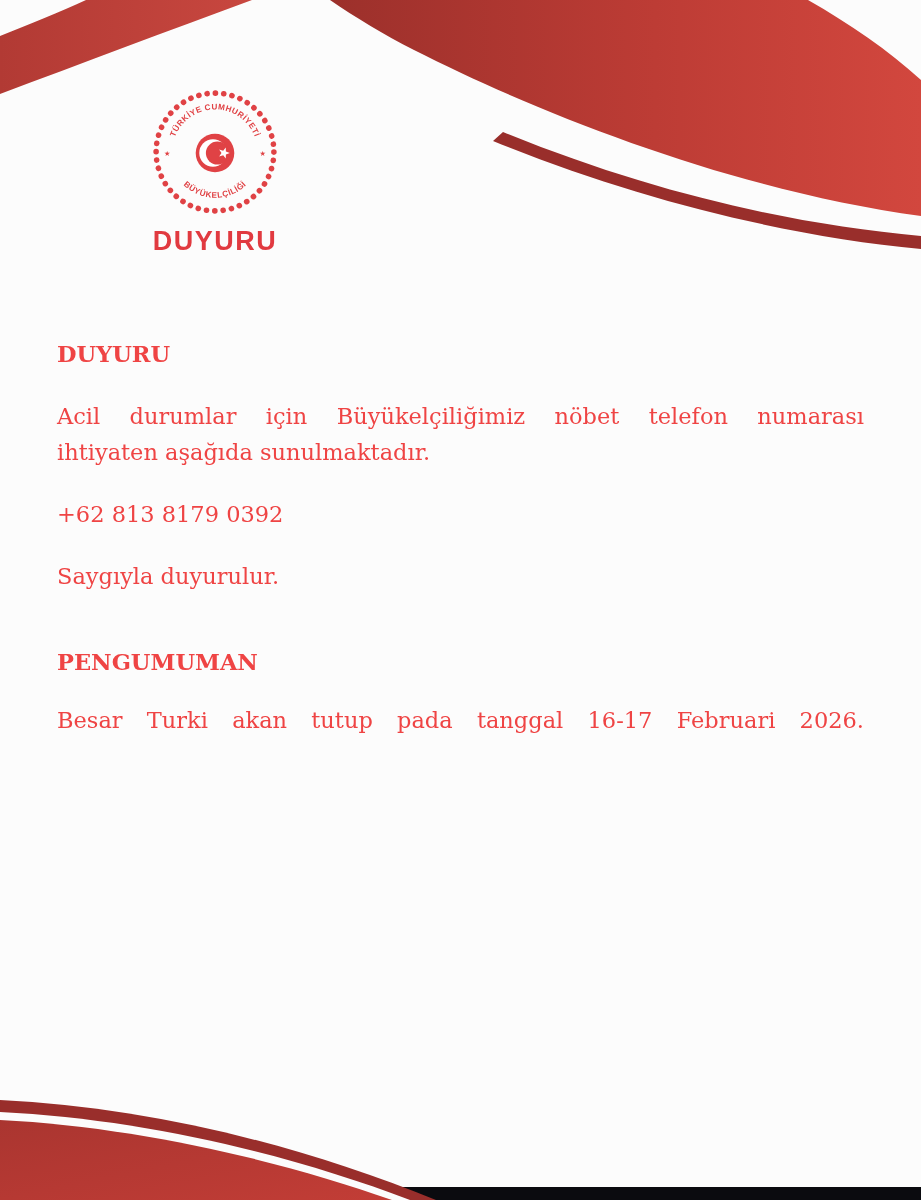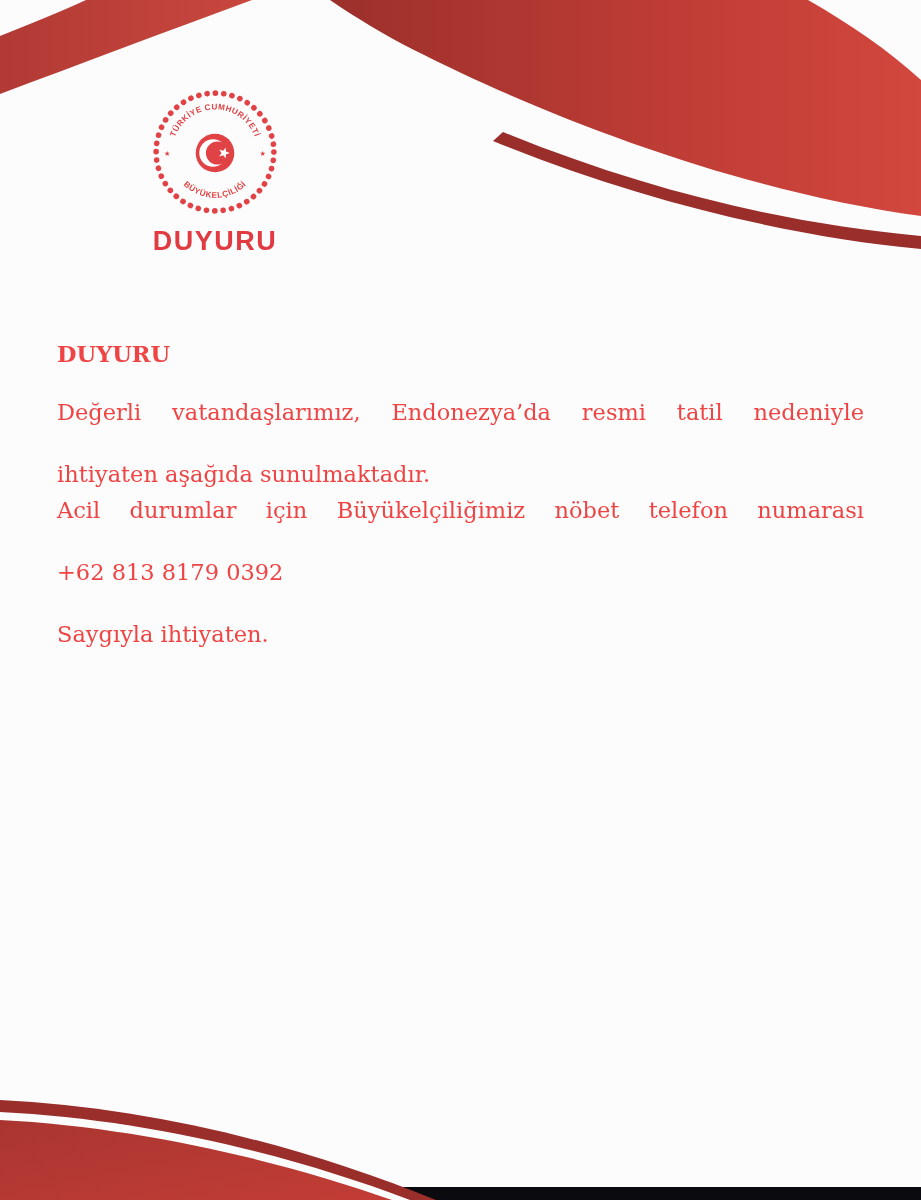--- a/index.html
+++ b/index.html
@@ -110,34 +110,35 @@
       </g>
     </svg>
     <div class="city">DUYURU</div>
   </div>
 
   <div class="content">
 
     <div class="h">DUYURU</div>
 
     <div class="para">
-      <span class="ln j">Değerli vatandaşlarımız, Endonezya’da resmi tatil nedeniyle</span>
     </div>
 
     <div class="para">
+      <span class="ln j">Acil durumlar için Büyükelçiliğimiz nöbet telefon numarası</span>
       <span class="ln">ihtiyaten aşağıda sunulmaktadır.</span>
-      <span class="ln j">Acil durumlar için Büyükelçiliğimiz nöbet telefon numarası</span>
     </div>
 
     <div class="para">+62 813 8179 0392</div>
 
-    <div class="para closing">Saygıyla ihtiyaten.</div>
+    <div class="para closing">Saygıyla duyurulur.</div>
 
+    <div class="h">PENGUMUMAN</div>
 
     <div class="para">
+      <span class="ln j">Besar Turki akan tutup pada tanggal 16-17 Februari 2026.</span>
     </div>
 
   </div>
 
   <div class="footerbar"></div>
 
   <svg class="ftr" viewBox="0 0 921 135" preserveAspectRatio="none">
     <defs>
       <linearGradient id="gblob" x1="0" y1="0" x2="1" y2="1">
         <stop offset="0" stop-color="#aa3530"></stop>

